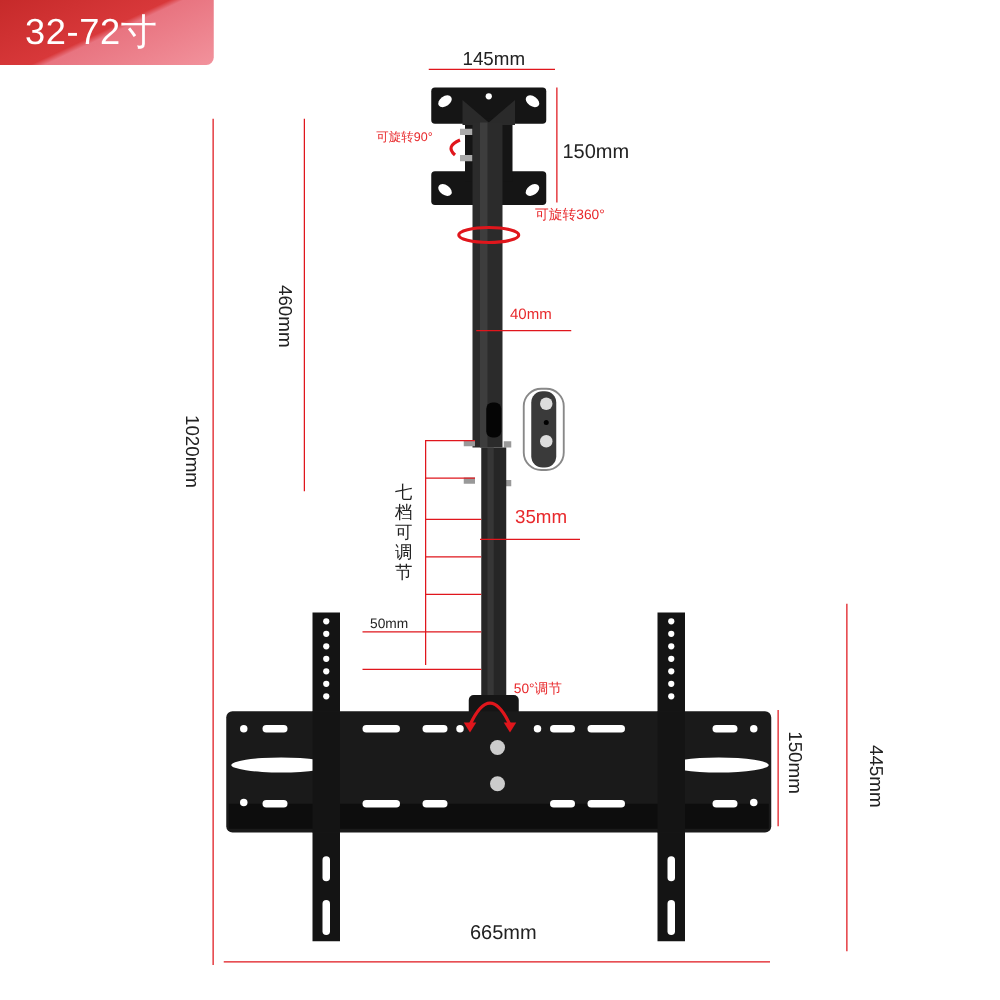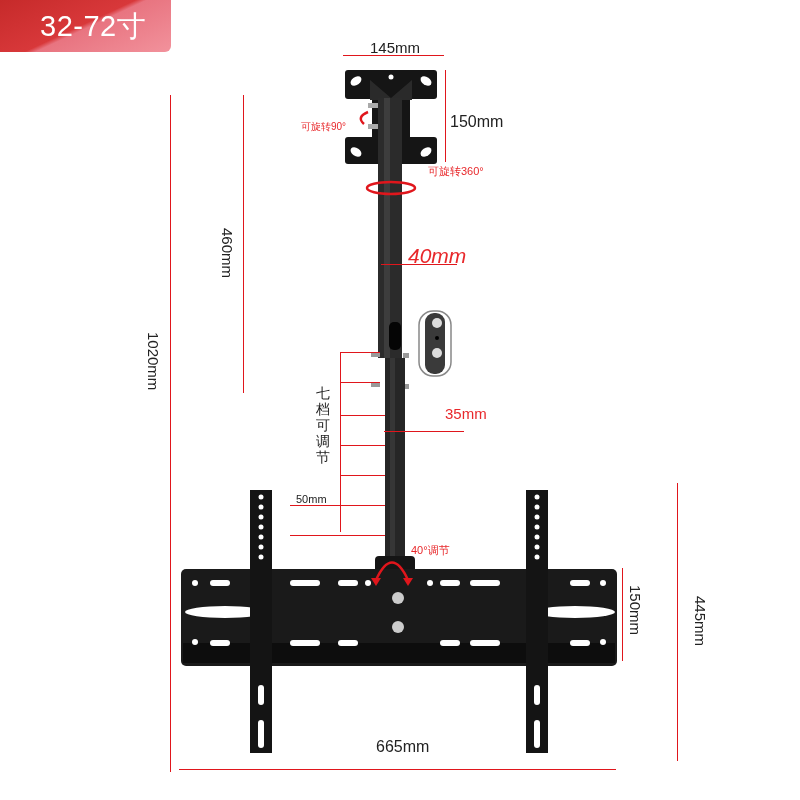--- a/index.html
+++ b/index.html
@@ -1,19 +1,19 @@
 <!DOCTYPE html>
 <html><head>
 <meta charset="utf-8">
 <style>
   html,body{margin:0;padding:0;background:#fff;}
   body{width:800px;height:800px;position:relative;overflow:hidden;font-family:"Liberation Sans","DejaVu Sans",sans-serif;}
   .badge{position:absolute;left:0;top:0;width:171px;height:52px;border-radius:0 0 6px 0;
     background:linear-gradient(155deg,#c62a2a 0%,#d8383a 48%,#e87480 52%,#f2929c 100%);
-    color:#fff;font-size:29px;line-height:52px;padding-left:40px;box-sizing:border-box;letter-spacing:0.5px;}
+    color:#fff;font-size:29px;line-height:52px;padding-left:20px;box-sizing:border-box;letter-spacing:0.5px;}
   .rl{position:absolute;background:#e0161c;}
   .lbl{position:absolute;color:#222;white-space:nowrap;}
   .red{color:#e8282b;}
   .vt{transform:rotate(90deg);transform-origin:left top;}
   svg{position:absolute;left:0;top:0;}
 </style>
 </head>
 <body>
 
 <div class="badge">32-72寸</div>
@@ -143,24 +143,24 @@
 <div class="rl" style="left:340px;top:445px;width:45px;height:1px;"></div>
 <div class="rl" style="left:340px;top:475px;width:45px;height:1px;"></div>
 <div class="rl" style="left:290px;top:505px;width:95px;height:1px;"></div>
 <div class="rl" style="left:290px;top:535px;width:95px;height:1px;"></div>
 <div class="rl" style="left:622px;top:568px;width:1px;height:93px;"></div>
 <div class="rl" style="left:677px;top:483px;width:1px;height:278px;"></div>
 <div class="rl" style="left:179px;top:769px;width:437px;height:1px;"></div>
 
 <div class="lbl" style="left:370px;top:39px;font-size:15px;">145mm</div>
 <div class="lbl" style="left:450px;top:113px;font-size:16px;">150mm</div>
-<div class="lbl red" style="left:301px;top:120px;font-size:10px;">可旋转90°</div>
+<div class="lbl red" style="left:301px;top:103px;font-size:10px;">可旋转90°</div>
 <div class="lbl red" style="left:428px;top:164px;font-size:11px;">可旋转360°</div>
-<div class="lbl red" style="left:408px;top:244px;font-size:21px;font-style:italic;">40mm</div>
-<div class="lbl red" style="left:412px;top:405px;font-size:15px;margin-left:33px;">35mm</div>
+<div class="lbl red" style="left:408px;top:244px;font-size:12px;">40mm</div>
+<div class="lbl red" style="left:412px;top:405px;font-size:15px;">35mm</div>
 <div class="lbl" style="left:296px;top:493px;font-size:11px;">50mm</div>
 <div class="lbl" style="left:316px;top:385px;width:14px;font-size:14px;white-space:normal;line-height:16px;">七档可调节</div>
-<div class="lbl red" style="left:411px;top:543px;font-size:11px;">40°调节</div>
+<div class="lbl red" style="left:411px;top:543px;font-size:11px;">50°调节</div>
 <div class="lbl vt" style="left:236px;top:228px;font-size:15px;">460mm</div>
 <div class="lbl vt" style="left:162px;top:332px;font-size:15px;">1020mm</div>
 <div class="lbl vt" style="left:644px;top:585px;font-size:15px;">150mm</div>
 <div class="lbl vt" style="left:709px;top:596px;font-size:15px;">445mm</div>
 <div class="lbl" style="left:376px;top:738px;font-size:16px;text-align:right;">665mm</div>
 
 </body></html>

